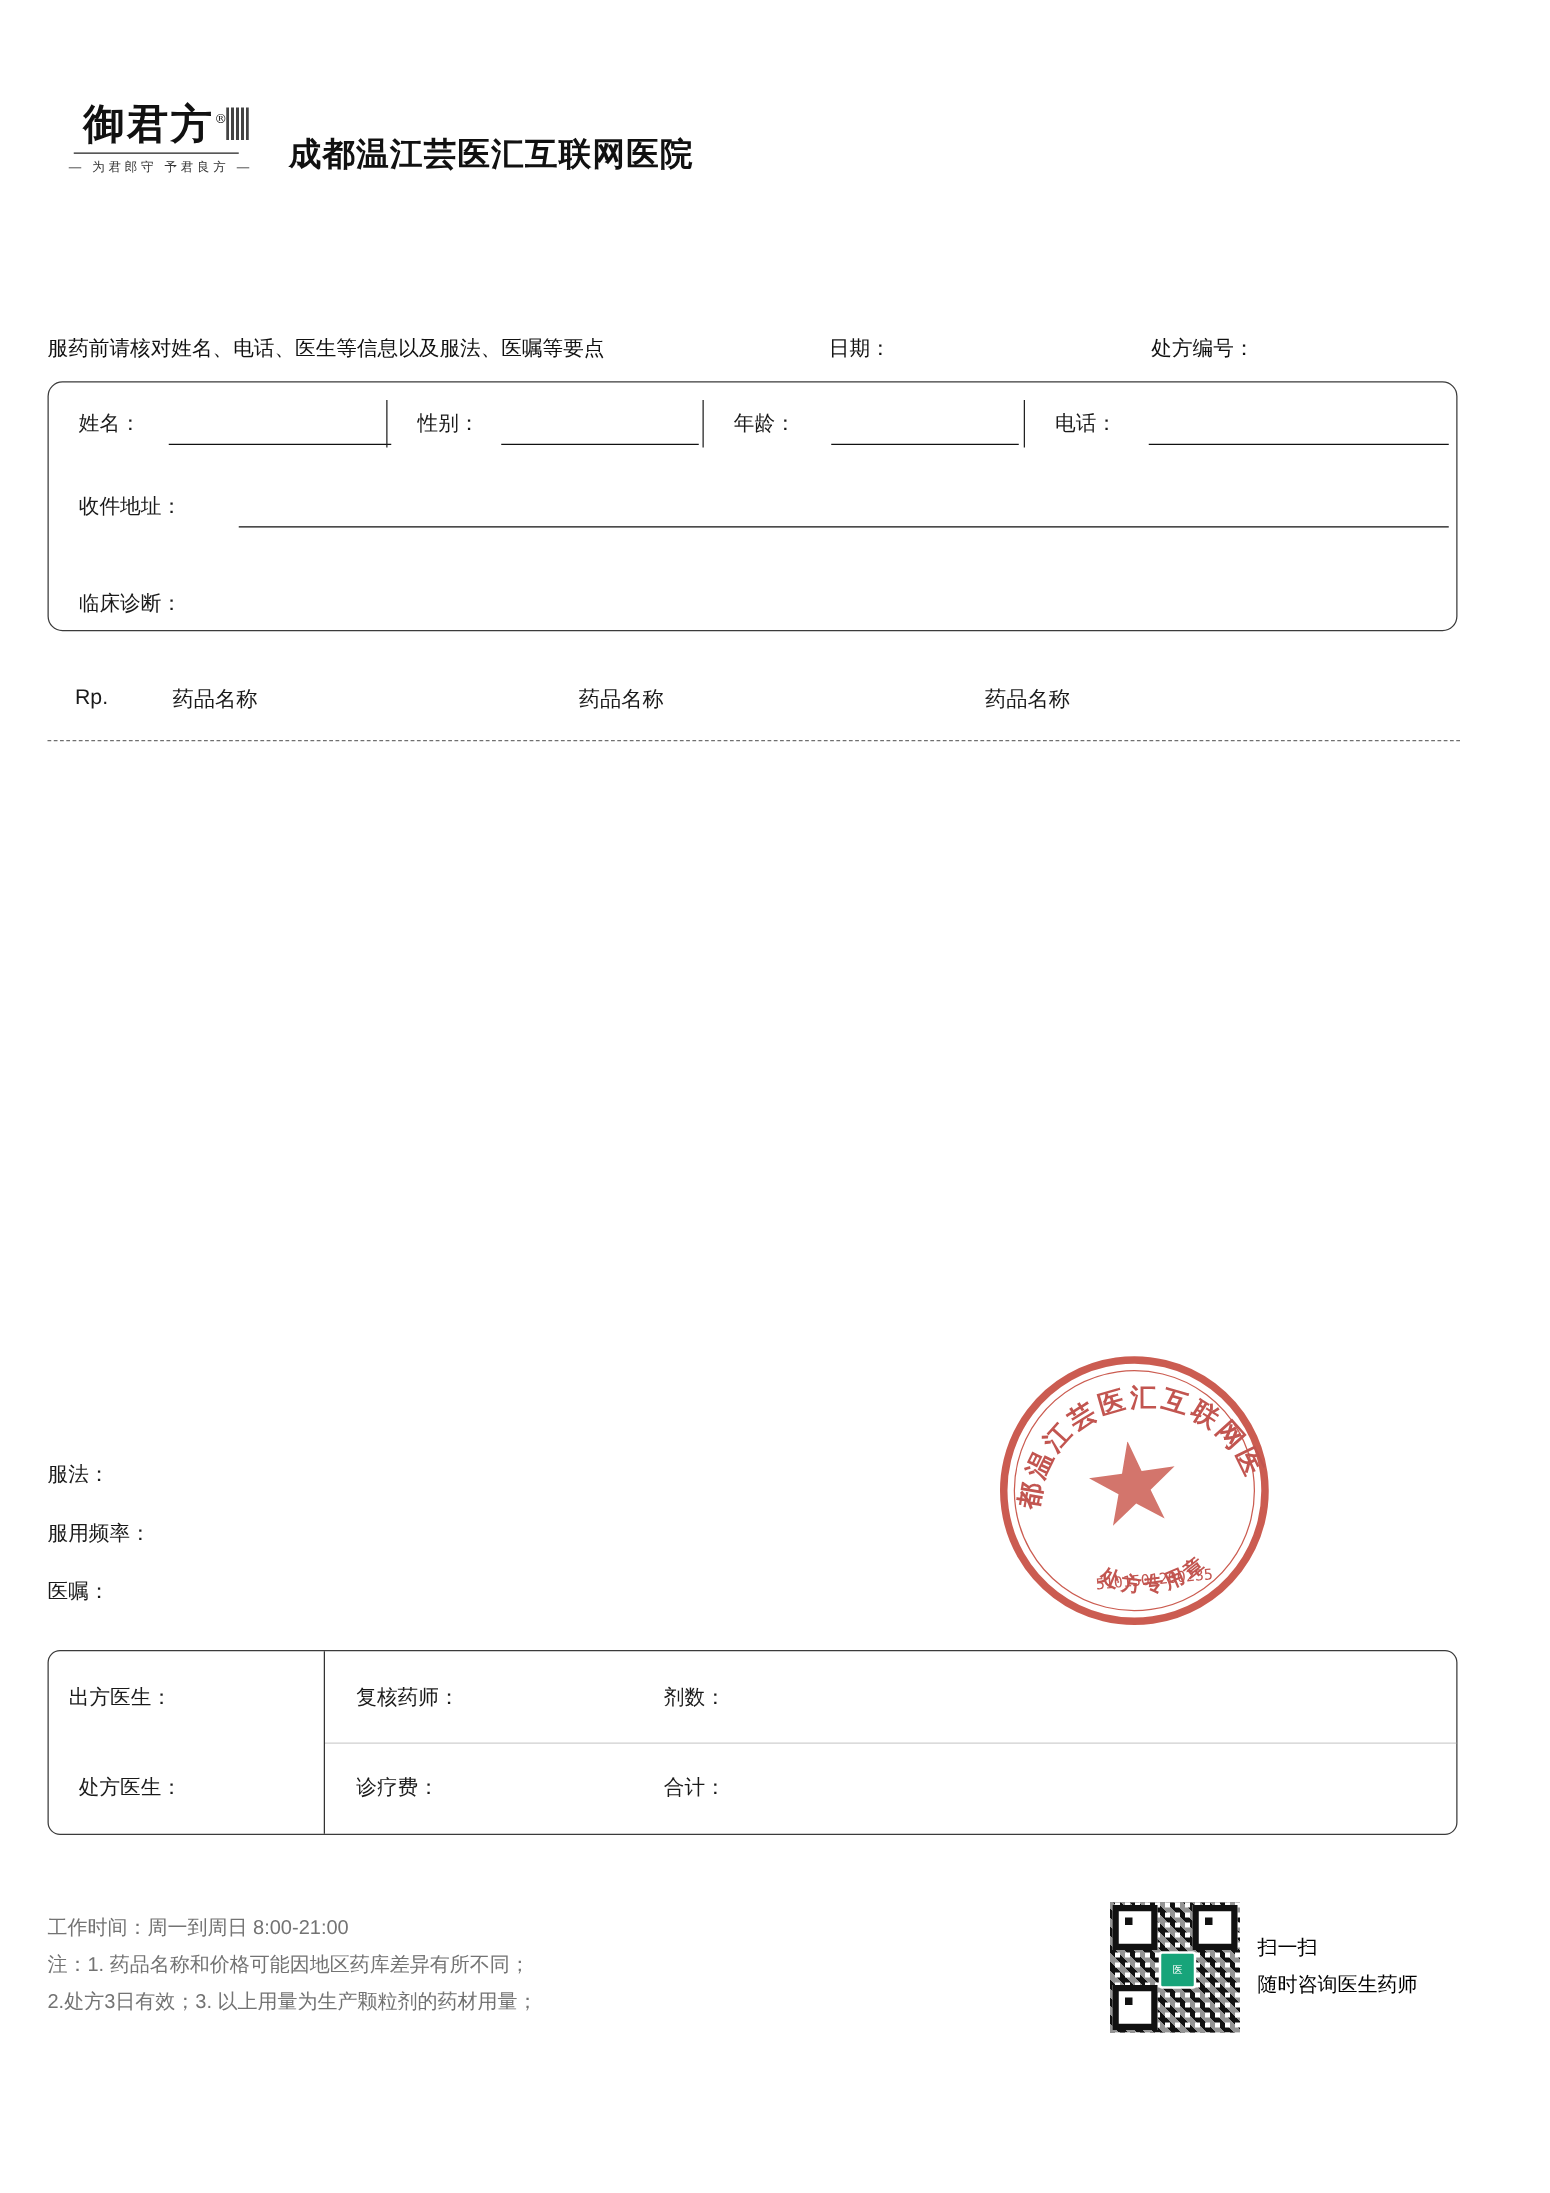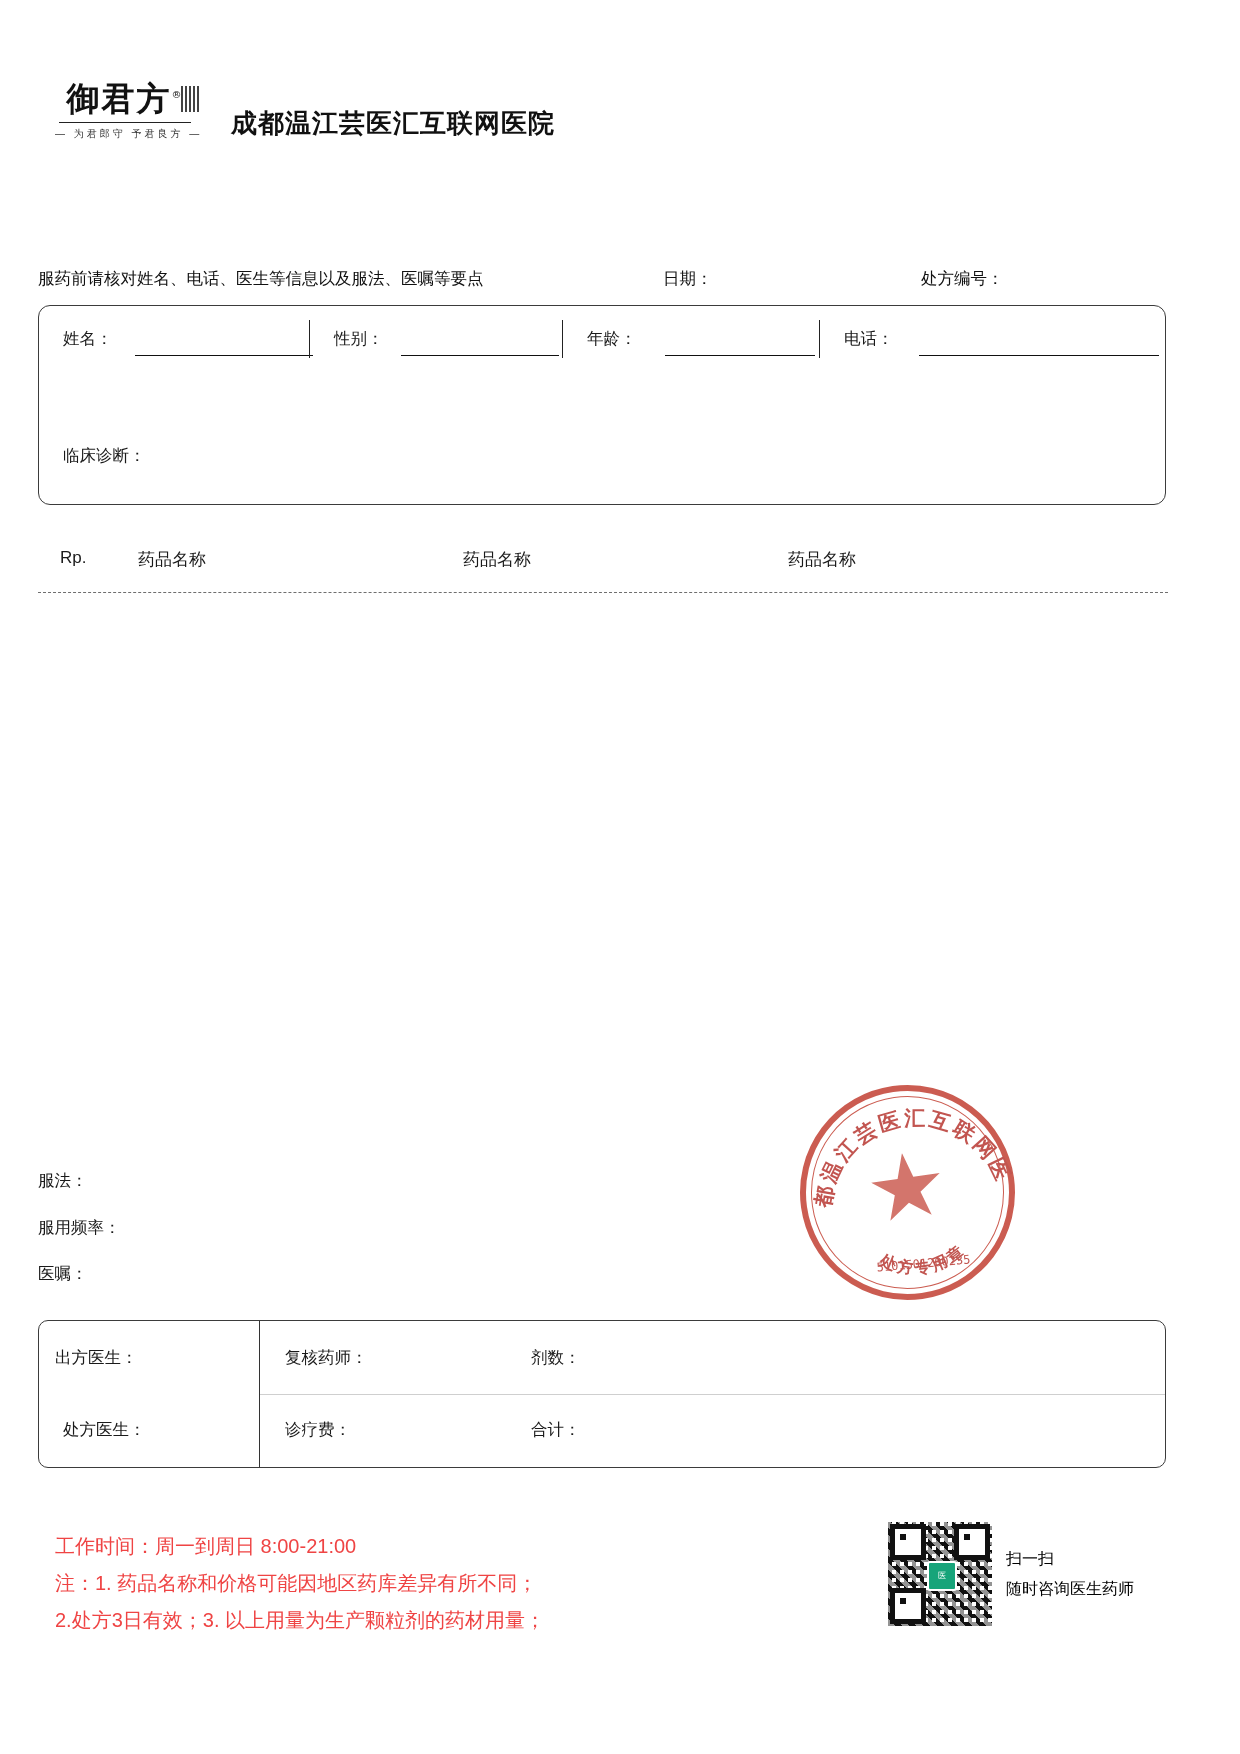--- a/index.html
+++ b/index.html
@@ -104,21 +104,21 @@
     box-sizing: border-box;
   }
   .pb-row {
     position: absolute;
     left: 0;
     width: 100%;
     height: 66px;
   }
   .pb-row.r1 { top: 0; }
   .pb-row.r2 { top: 66px; }
-  .pb-row.r3 { top: 117px; }
+  .pb-row.r3 { top: 144px; }
   .pb-cell {
     position: absolute;
     top: 0;
     height: 66px;
     display: flex;
     align-items: center;
     font-size: 16.5px;
     box-sizing: border-box;
   }
   .pb-label { padding-left: 24px; white-space: nowrap; }
@@ -254,24 +254,23 @@
     color: #b5302a;
     font-family: "DejaVu Sans Mono", monospace;
     transform: rotate(3deg);
   }
 
   
   .footer {
     position: absolute;
     left: 38px;
     top: 1528px;
-    font-size: 20px;
+    font-size: 16px;
     line-height: 1.85;
-    color: #ef4444;
-    margin-left: 17px;
+    color: #737373;
   }
   .footer div { white-space: nowrap; }
 
   .qr-wrap {
     position: absolute;
     left: 888px;
     top: 1522px;
     display: flex;
     align-items: center;
   }
@@ -373,20 +372,26 @@
       </div>
       <div class="pb-line" style="left:626px; width:150px;"></div>
       <div class="vdiv" style="left:780px;"></div>
 
       <div class="pb-cell" style="left:781px; width:345px;">
         <span class="pb-label">电话：</span>
       </div>
       <div class="pb-line" style="left:880px; width:240px;"></div>
     </div>
 
+    <div class="pb-row r2">
+      <div class="pb-cell" style="left:0; width:1126px;">
+        <span class="pb-label">收件地址：</span>
+      </div>
+      <div class="pb-line" style="left:152px; width:968px;"></div>
+    </div>
 
     <div class="pb-row r3">
       <div class="pb-cell" style="left:0; width:1126px;">
         <span class="pb-label">临床诊断：</span>
       </div>
     </div>
   </div>
 
   <div class="rp-row">
     <div class="rp">Rp.</div>

